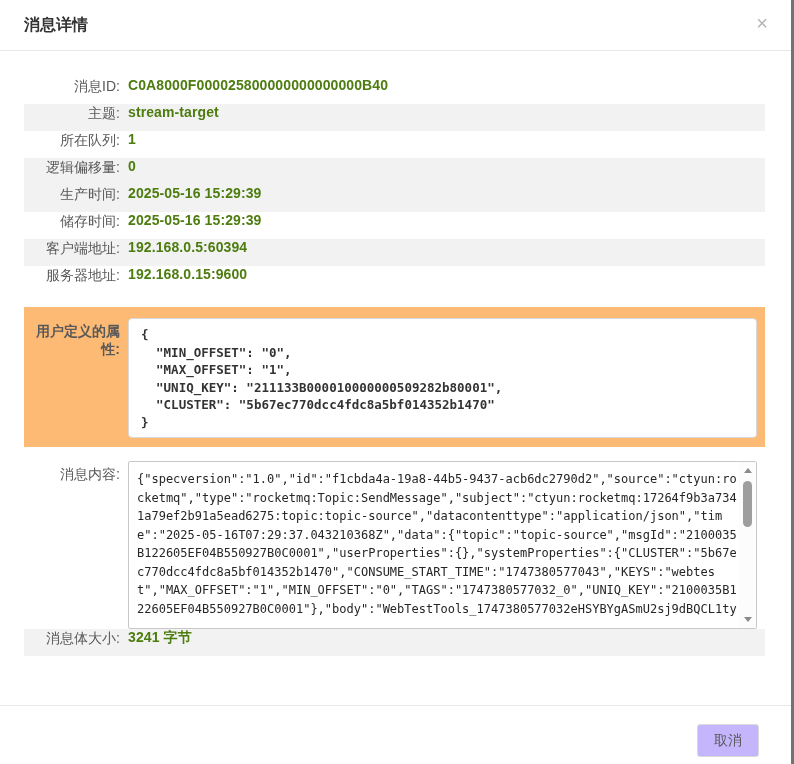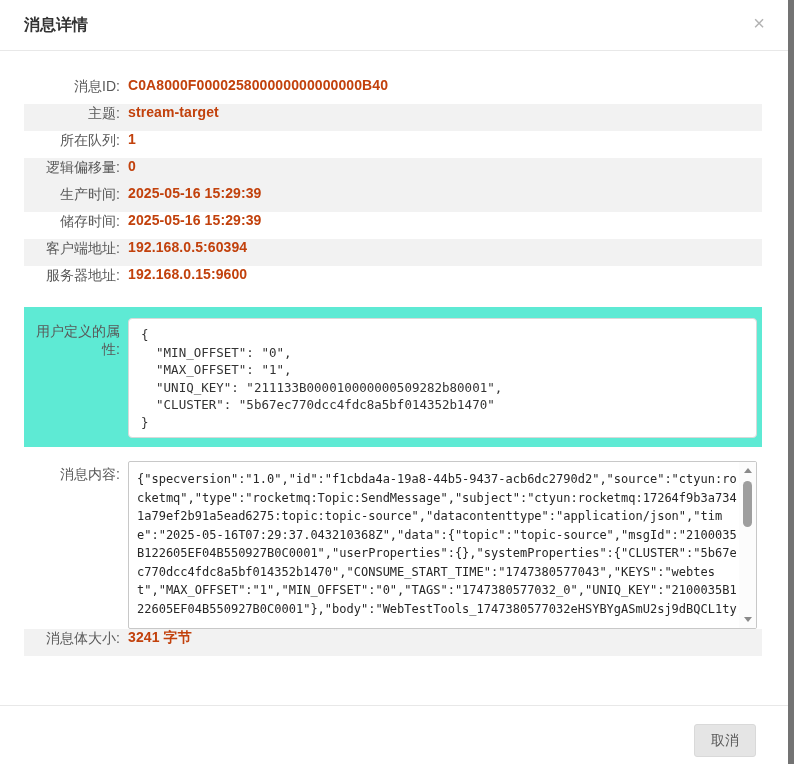--- a/index.html
+++ b/index.html
@@ -6,21 +6,21 @@
   html, body { width: 794px; height: 764px; background: #fff; }
   body {
     font-family: "Liberation Sans", "DejaVu Sans", sans-serif;
     color: #404040;
     overflow: hidden;
   }
   .dialog {
     position: relative;
     width: 794px; height: 764px;
     background: #fff;
-    border-right: 6px solid #737373;
+    border-right: 3px solid #737373;
     display: flex; flex-direction: column;
   }
   
   .dlg-header {
     position: relative;
     height: 51px;
     border-bottom: 1px solid #e8e8e8;
     padding: 0 24px;
     display: flex; align-items: center;
     flex: 0 0 auto;
@@ -43,30 +43,31 @@
   .field-row.striped { background: #f2f2f2; }
   .f-label {
     width: 96px; flex: 0 0 96px;
     text-align: right;
     color: #595959;
     line-height: 18px;
   }
   .f-value {
     margin-left: 8px;
     font-weight: 700;
-    color: #c2410c;
+    color: #4d7c0f;
     letter-spacing: 0.1px;
   }
   
   .row-props {
     margin-top: 14px;
-    background: #5eead4;
+    background: #fdba74;
     display: flex; align-items: flex-start;
     padding: 11px 0 9px 0;
     font-size: 14px;
+    font-weight: bold;
   }
   .row-props .f-label { padding-top: 4px; }
   .props-box {
     margin-left: 8px;
     width: 629px; height: 120px;
     background: #fff;
     border: 1px solid #d9d9d9;
     border-radius: 4px;
     padding: 7px 12px;
     overflow: hidden;
@@ -136,21 +137,21 @@
     margin-top: 16px;
     flex: 0 0 auto;
     height: 59px;
     border-top: 1px solid #e8e8e8;
     display: flex; justify-content: flex-end; align-items: flex-start;
     padding: 18px 32px 0 0;
   }
   .btn-cancel {
     min-width: 57px; height: 33px;
     padding: 0 16px;
-    background: #e5e5e5;
+    background: #c4b5fd;
     border: 1px solid #d9d9d9;
     border-radius: 3px;
     font-size: 14px;
     font-family: "Liberation Sans", "DejaVu Sans", sans-serif;
     color: #595959;
     cursor: pointer;
   }
 </style>
 </head>
 <body>

